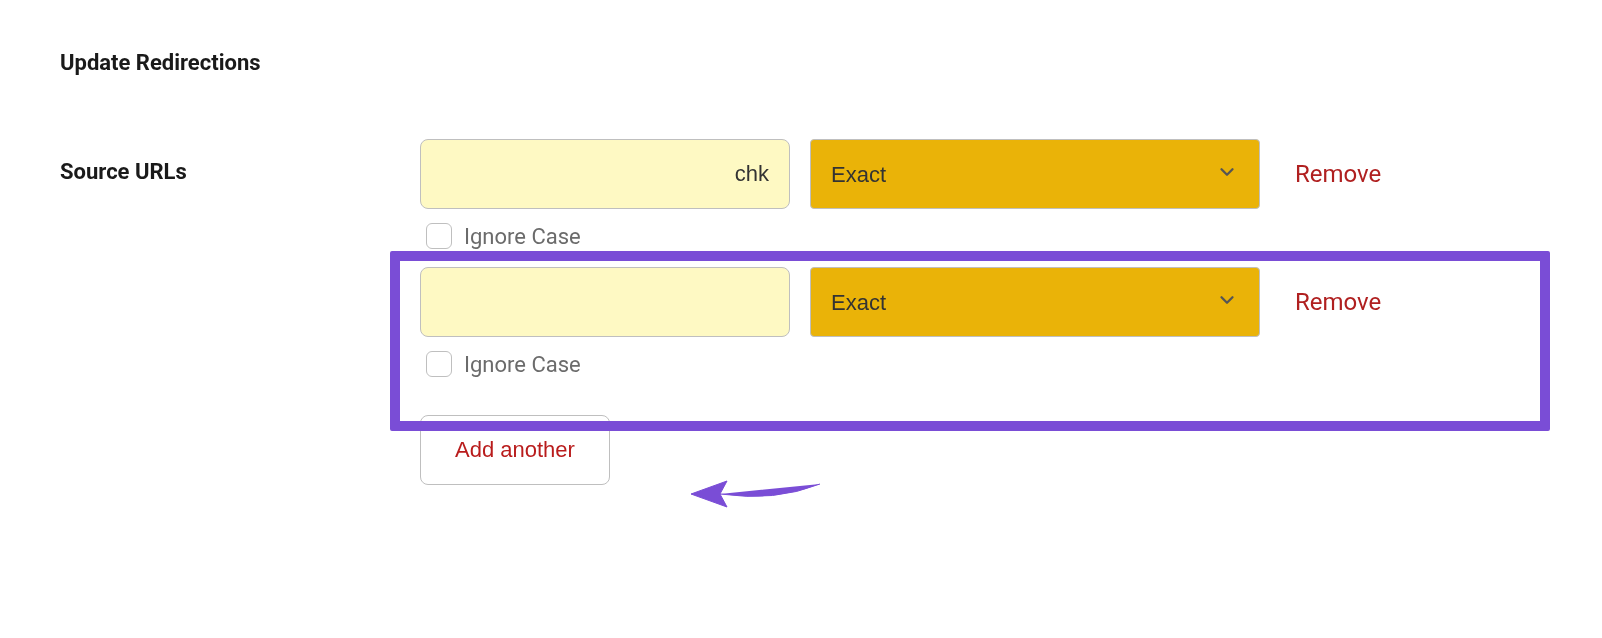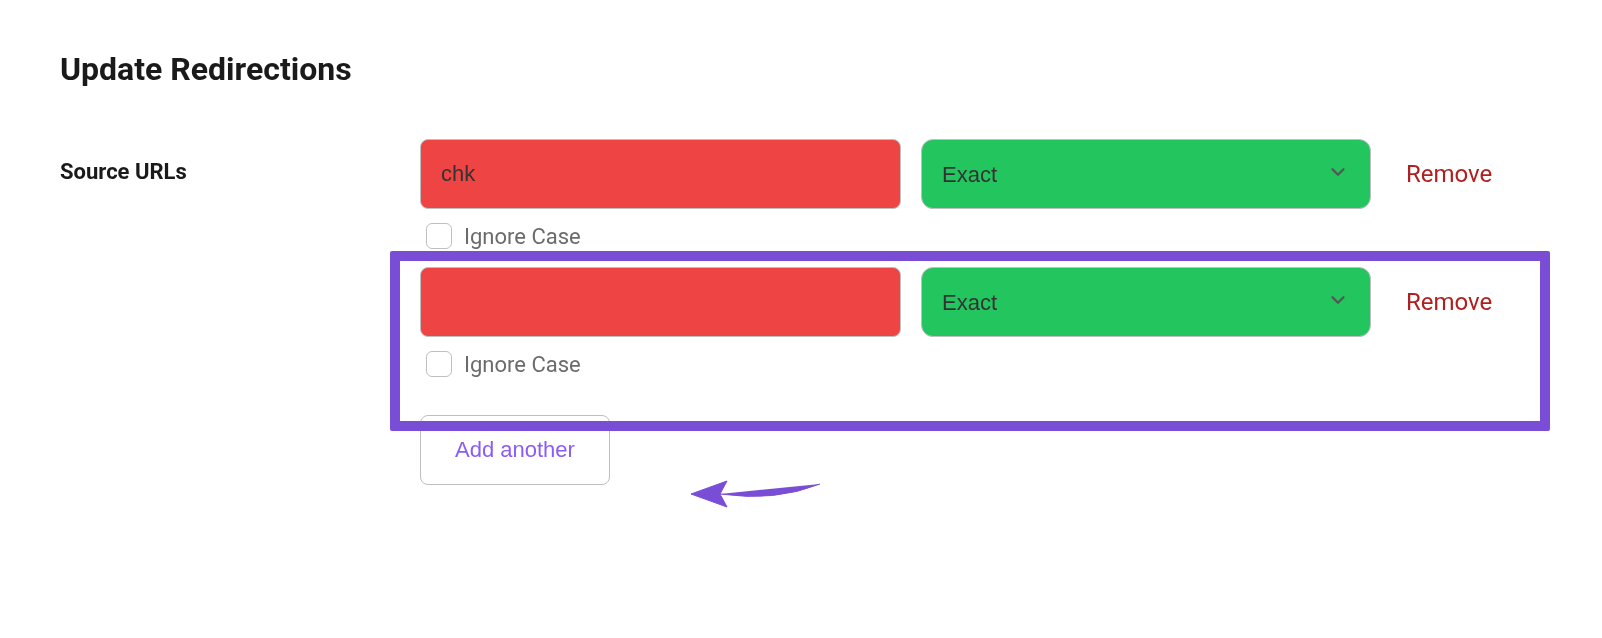--- a/index.html
+++ b/index.html
@@ -7,24 +7,24 @@
       margin: 0;
       padding: 0;
     }
     body {
       font-family: -apple-system, BlinkMacSystemFont, "Segoe UI", Roboto, Helvetica, Arial, sans-serif;
       background: #ffffff;
       padding: 50px 60px;
       color: #1a1a1a;
     }
     .page-title {
-      font-size: 32px;
+      font-size: 22px;
       font-weight: 700;
       color: #1a1a1a;
-      margin-bottom: 51px;
+      margin-bottom: 64px;
     }
     .form-row-container {
       display: flex;
       align-items: flex-start;
     }
     .field-label {
       font-size: 22px;
       font-weight: 700;
       color: #1a1a1a;
       width: 360px;
@@ -38,43 +38,44 @@
     .url-row {
       margin-bottom: 18px;
     }
     .row-inputs {
       display: flex;
       align-items: center;
       gap: 20px;
       margin-bottom: 14px;
     }
     .text-input {
-      width: 481px;
+      width: 370px;
       height: 70px;
       font-size: 22px;
       padding: 0 20px;
       border: 1.5px solid #bfbfbf;
       border-radius: 8px;
-      background: #ef4444;
+      background: #fef9c3;
       color: #333;
       outline: none;
+      text-align: right;
     }
     .select-wrap {
       position: relative;
       width: 450px;
       height: 70px;
     }
     .select-input {
       width: 100%;
       height: 100%;
       font-size: 22px;
       padding: 16px 20px;
       border: 1.5px solid #bfbfbf;
-      border-radius: 12px;
-      background: #22c55e;
+      border-radius: 4px;
+      background: #eab308;
       color: #333;
       appearance: none;
       -webkit-appearance: none;
       -moz-appearance: none;
       outline: none;
       cursor: pointer;
     }
     .chevron {
       position: absolute;
       right: 22px;
@@ -107,21 +108,21 @@
     }
     .checkbox-label {
       font-size: 22px;
       color: #6b6b6b;
     }
     .add-button {
       display: inline-block;
       height: 70px;
       padding: 0 34px;
       font-size: 22px;
-      color: #8b5cf6;
+      color: #b91c1c;
       background: #ffffff;
       border: 1.5px solid #bfbfbf;
       border-radius: 8px;
       cursor: pointer;
       margin-top: 20px;
     }
     .highlight-box {
       position: absolute;
       border: 10px solid #7a4dd6;
       pointer-events: none;

